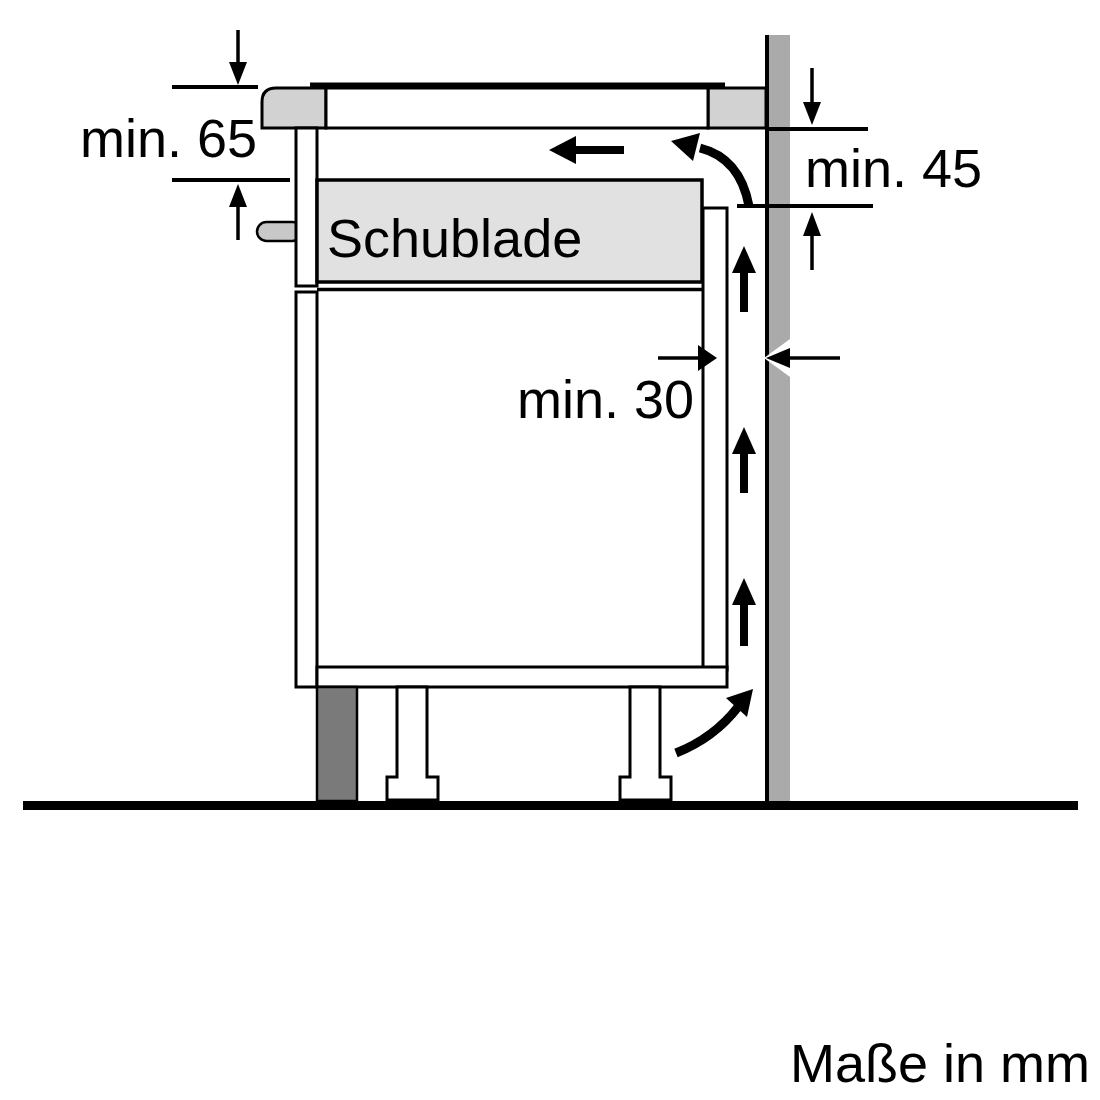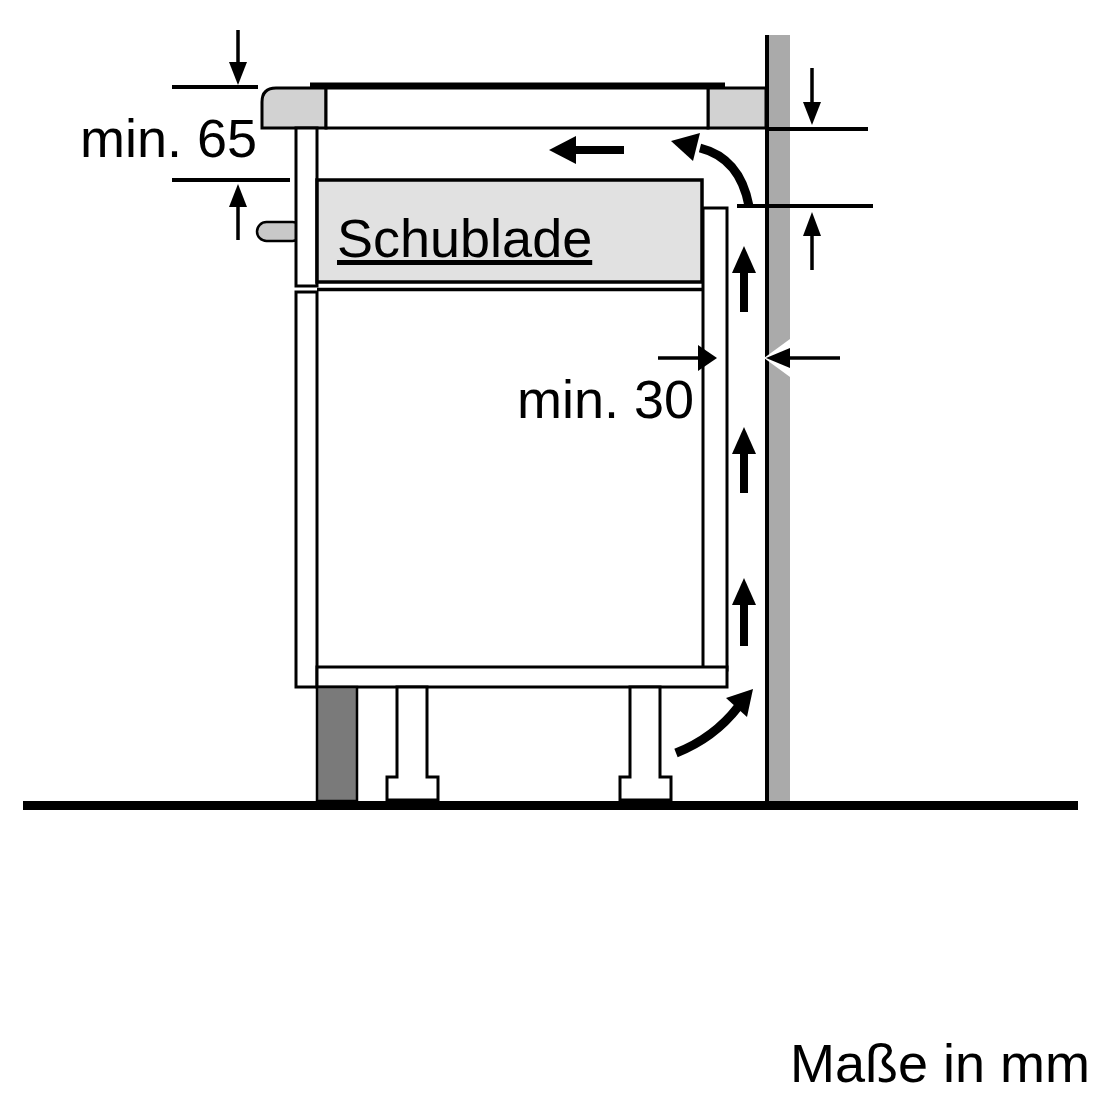--- a/index.html
+++ b/index.html
@@ -109,17 +109,18 @@
 
     <line x1="744" y1="493" x2="744" y2="452" class="flowshaft"></line>
     <polygon points="744,427 732,454 756,454" class="blackfill"></polygon>
 
     <line x1="744" y1="646" x2="744" y2="605" class="flowshaft"></line>
     <polygon points="744,578 732,605 756,605" class="blackfill"></polygon>
   </g>
 </svg>
 
 <div class="label" style="left:80px;top:111px;">min. 65</div>
+<div class="label" style="left:805px;top:141px;">min. 45</div>
 <div class="label" style="left:517px;top:372px;">min. 30</div>
-<div class="label" style="left:337px;top:211px;text-decoration:underline;">Schublade</div>
+<div class="label" style="left:327px;top:211px;">Schublade</div>
 <div class="label" style="left:790px;top:1036px;">Maße in mm</div>
 
 </div>
 
 </body></html>

